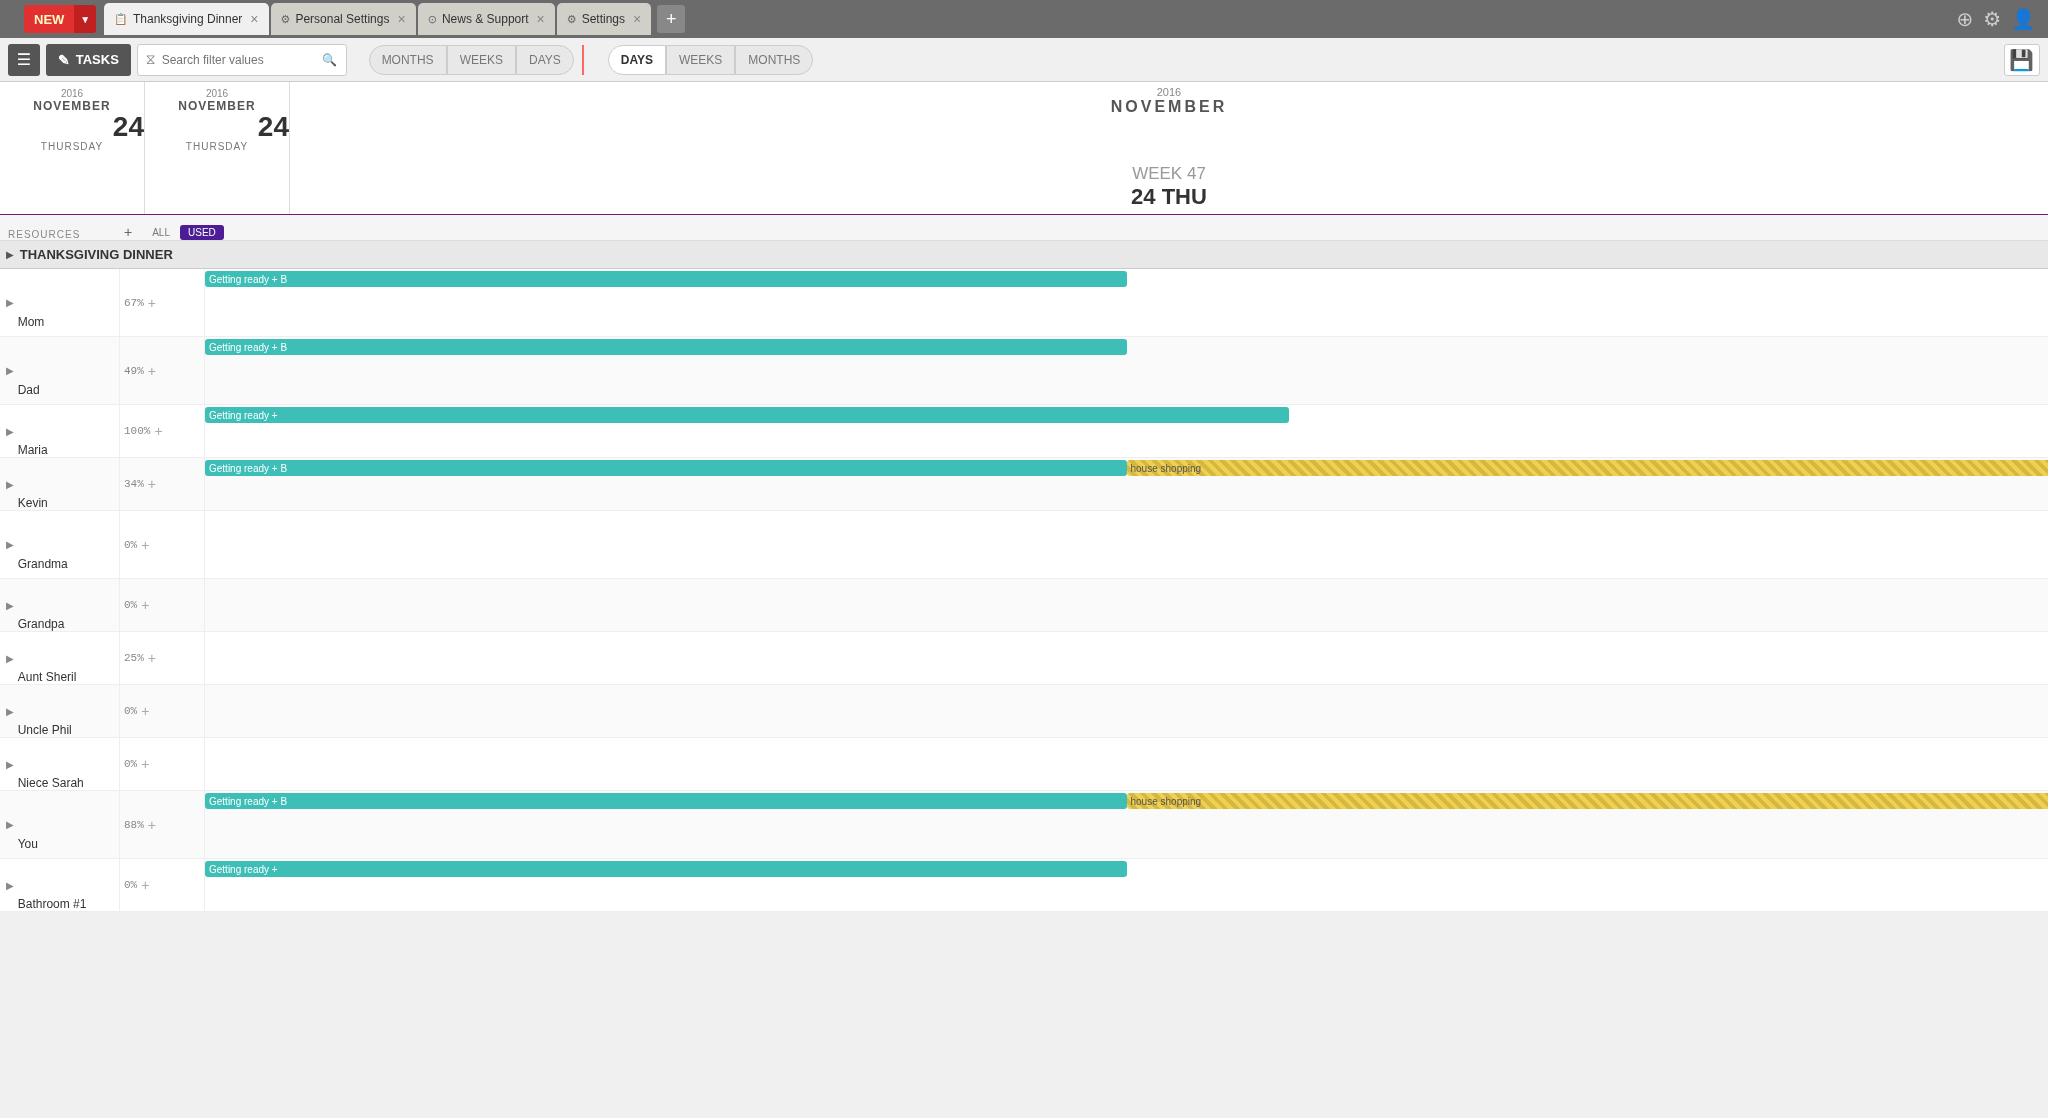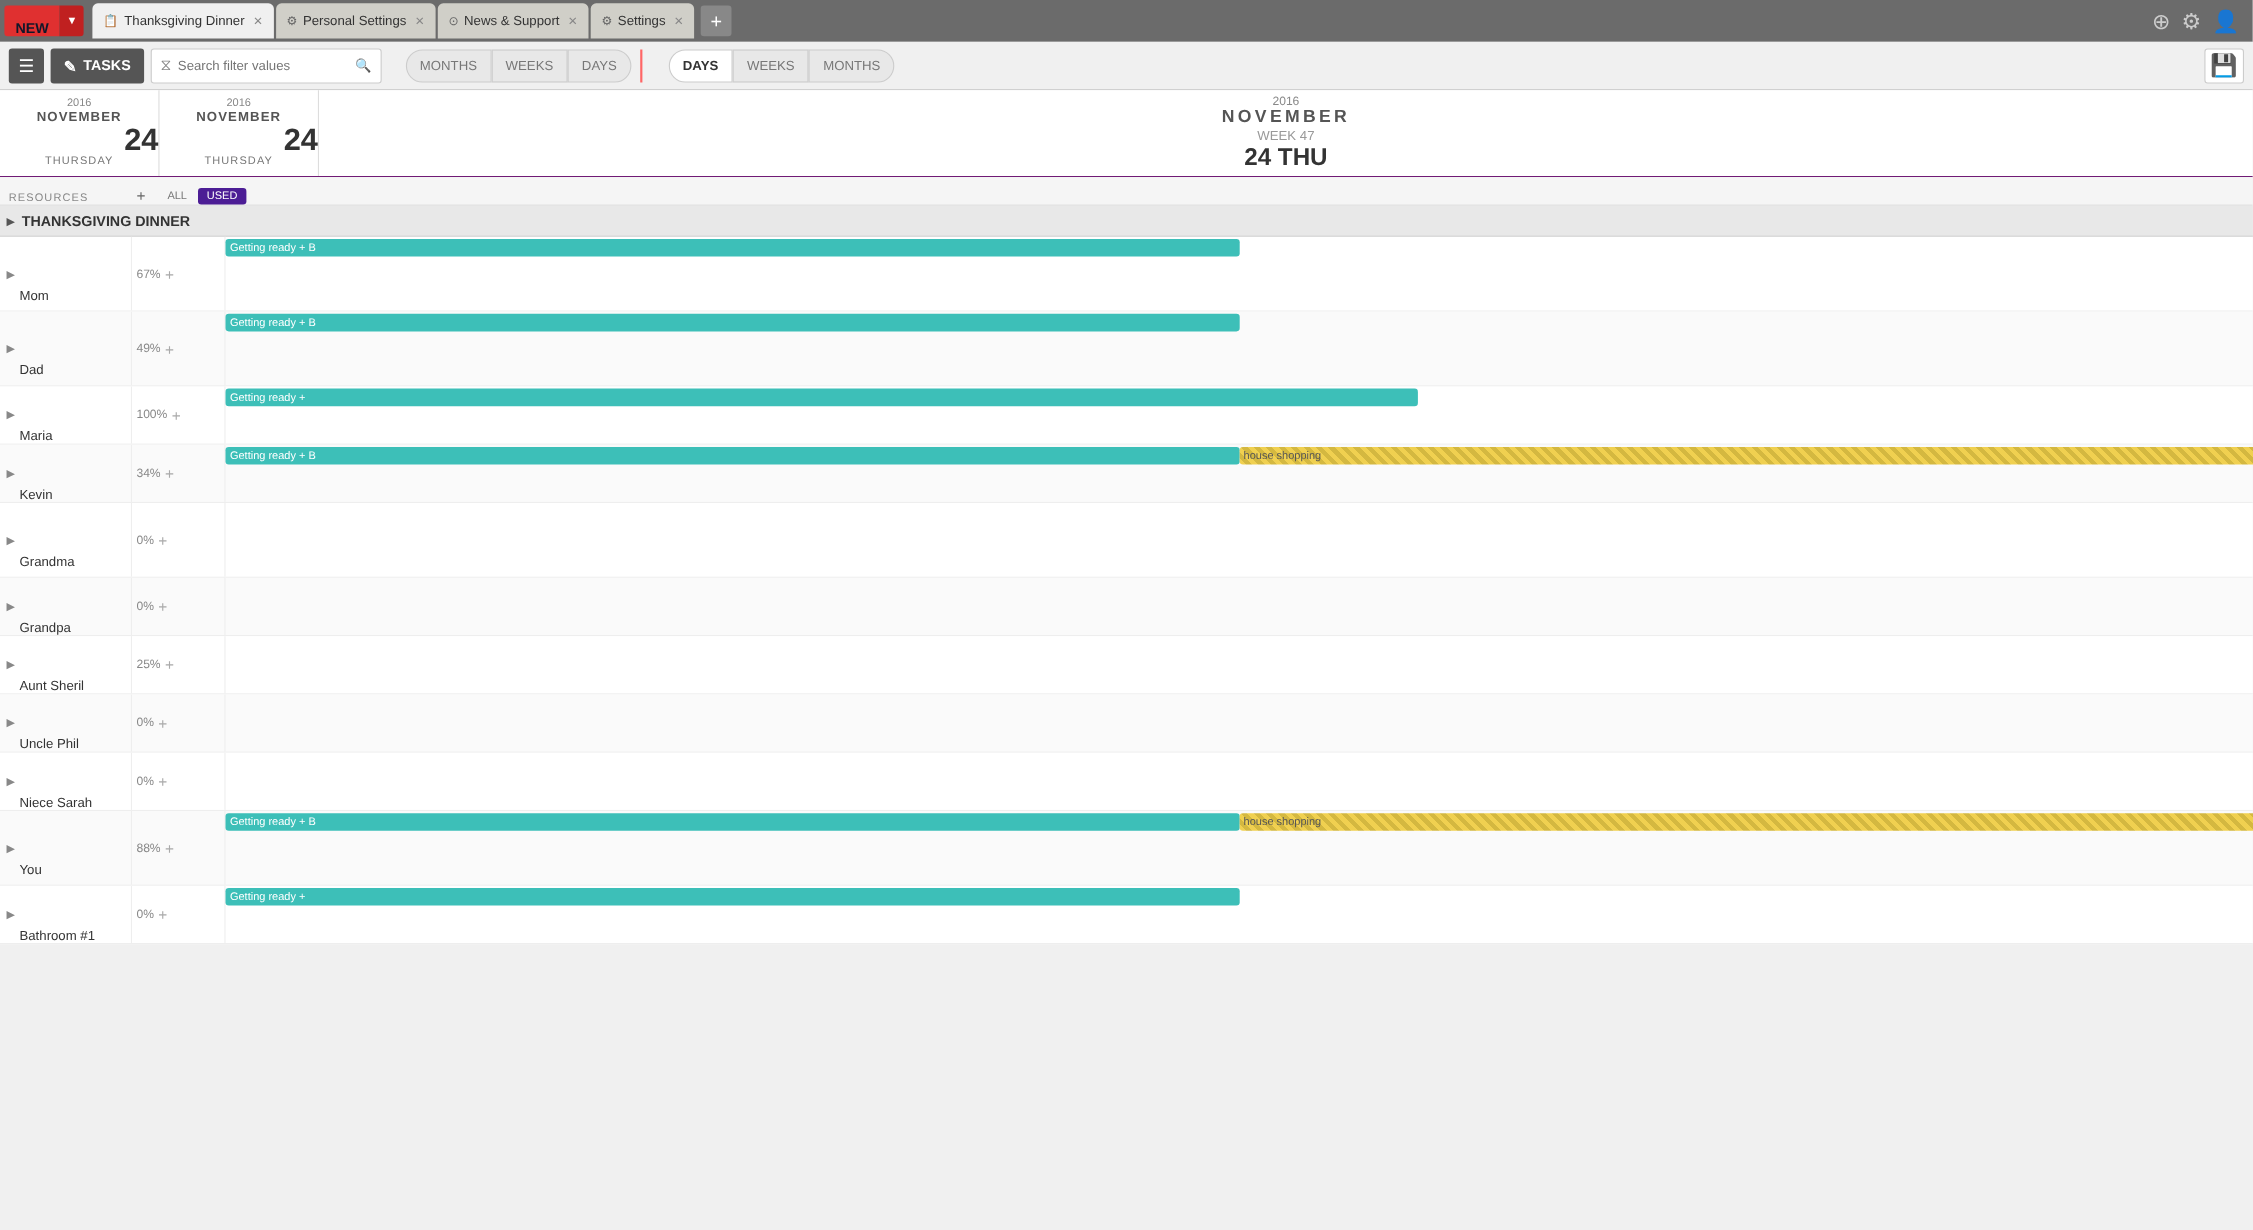--- a/index.html
+++ b/index.html
@@ -8,29 +8,30 @@
     
     #tab-bar {
       display: flex;
       align-items: center;
       background: #6b6b6b;
       height: 38px;
       padding: 0 4px;
     }
     .tab-new {
       background: #e03030;
-      color: #0f172a;
+      color: #fef9c3;
       font-weight: bold;
       font-size: 13px;
       padding: 0 10px;
       height: 28px;
       display: flex;
-      align-items: flex-end;
+      align-items: center;
       border-radius: 3px 0 0 3px;
       cursor: pointer;
+      margin-left: 20px;
     }
     .tab-new-arrow {
       background: #c02020;
       color: white;
       font-size: 10px;
       padding: 0 6px;
       height: 28px;
       display: flex;
       align-items: center;
       border-radius: 0 3px 3px 0;
@@ -203,21 +204,21 @@
     .date-month { font-size: 12px; color: #555; font-weight: bold; letter-spacing: 1px; }
     .date-day { font-size: 28px; font-weight: bold; color: #333; line-height: 1; text-align: right; }
     .date-dow { font-size: 10px; color: #777; letter-spacing: 1px; }
     .date-right {
       flex: 1;
       text-align: center;
       padding: 4px 0;
     }
     .date-right .date-year { font-size: 11px; }
     .date-right .date-month { font-size: 14px; letter-spacing: 2px; }
-    .date-right .week-label { font-size: 12px; color: #999; }
+    .date-right .week-label { font-size: 17px; color: #999; margin-top: 48px; }
     .date-right .date-day-large { font-size: 22px; font-weight: bold; color: #333; }
 
     
     #resources-header {
       display: flex;
       align-items: flex-end;
       background: #f5f5f5;
       border-bottom: 1px solid #ddd;
       height: 26px;
     }
@@ -307,21 +308,21 @@
     .res-name { font-size: 12px; color: #333; margin-top: 38px; }
     .res-stats {
       width: 85px;
       min-width: 85px;
       display: flex;
       align-items: center;
       padding: 0 4px;
       border-right: 1px solid #eee;
       gap: 4px;
     }
-    .res-pct { font-size: 11px; color: #888; }
+    .res-pct { font-size: 11px; color: #888; font-family: Liberation Mono, monospace; }
     .res-plus { color: #aaa; font-size: 14px; cursor: pointer; }
 
     
     .task-bar {
       position: absolute;
       height: 16px;
       border-radius: 3px;
       display: flex;
       align-items: center;
       padding: 0 4px;

